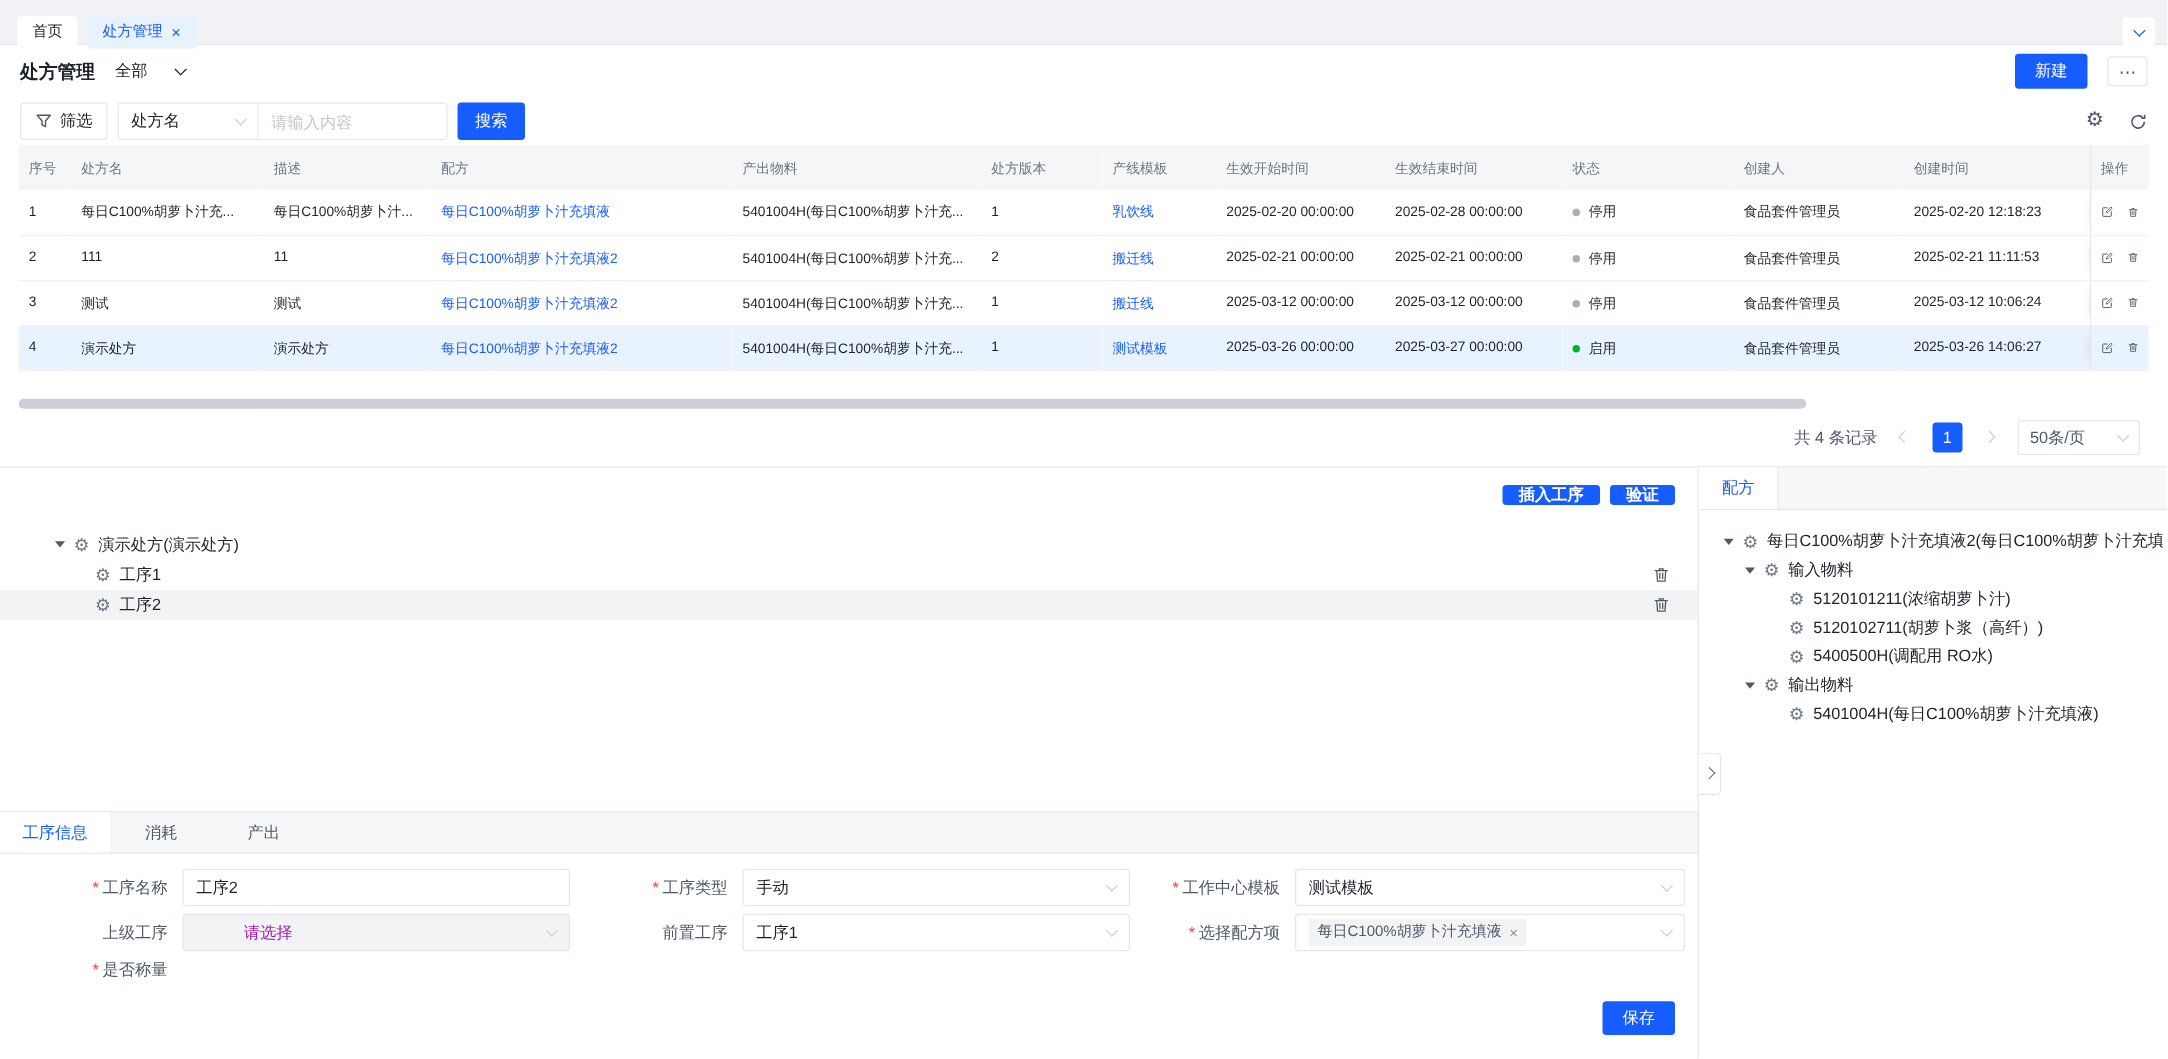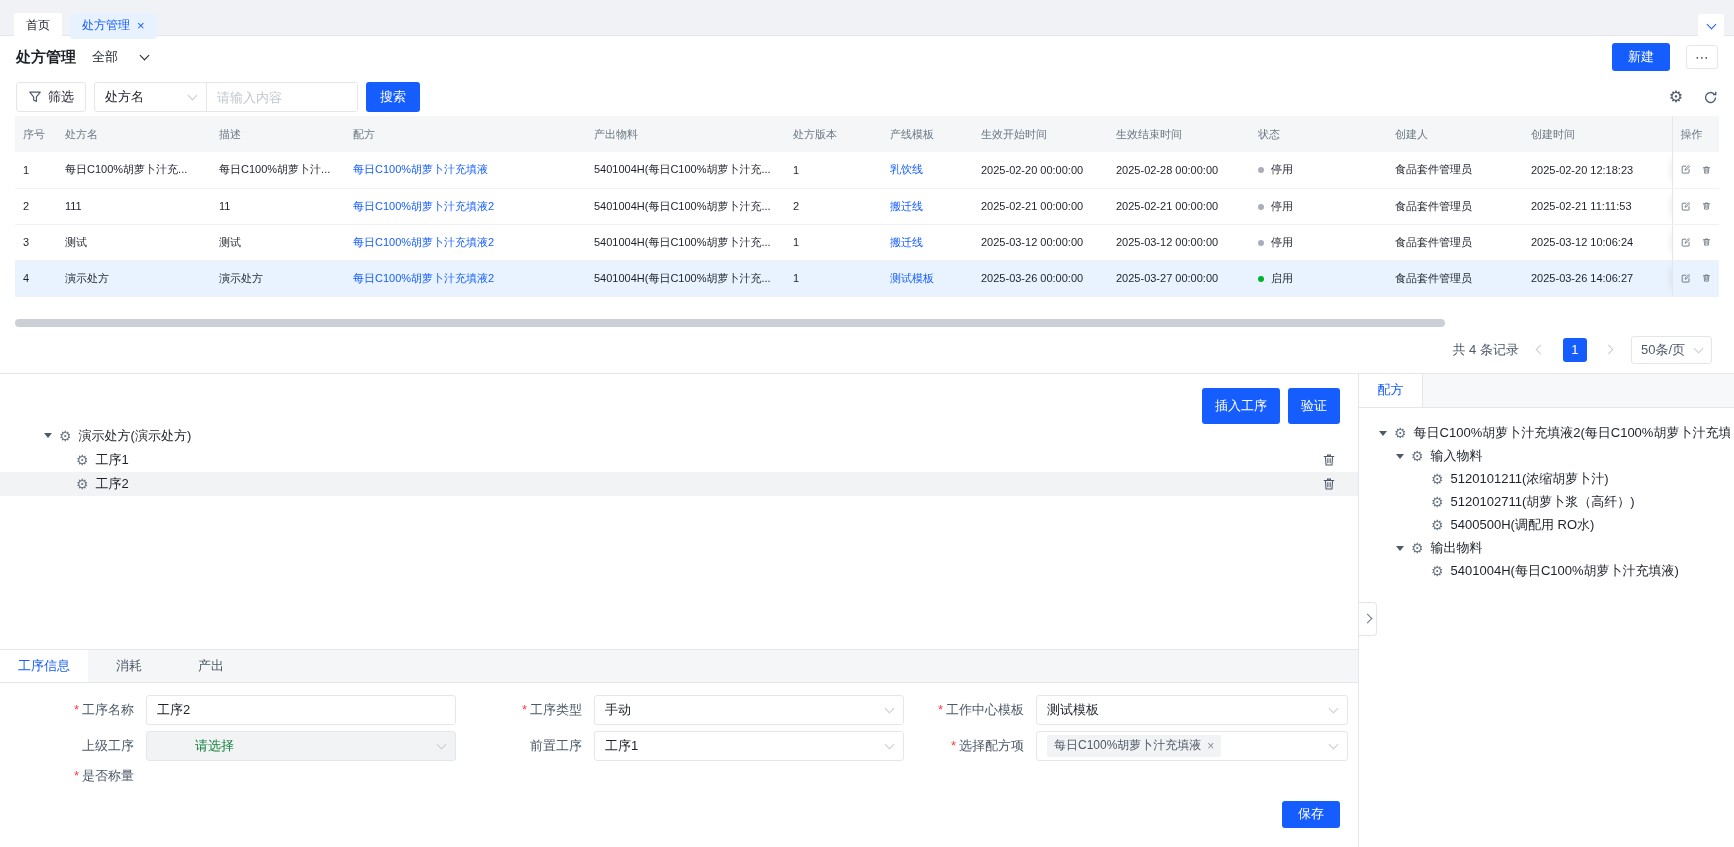--- a/index.html
+++ b/index.html
@@ -57,44 +57,44 @@
 
   .hscroll { margin:22px 15px 0; height:8px; position:relative; }
   .hscroll .thumb { position:absolute; left:0; top:0; height:8px; width:1430px; background:#ccd0d6; border-radius:4px; cursor:pointer; }
 
   
   .pagination { height:46px; display:flex; align-items:center; justify-content:flex-end; gap:10px; padding:0 22px; color:#4e5969; font-size:13px; }
   .pg-arrow { width:24px; height:24px; display:inline-flex; align-items:center; justify-content:center; cursor:pointer; }
   .pg-arrow .chev-right { border-color:#c9cdd4; }
   .pg-arrow .chev-left { display:inline-block; width:7px; height:7px; border-top:1.4px solid #c9cdd4; border-left:1.4px solid #c9cdd4; transform:rotate(-45deg); }
   .pg-num { min-width:24px; height:24px; background:#165dff; color:#fff; display:inline-flex; align-items:center; justify-content:center; border-radius:3px; cursor:pointer; }
-  .pg-size { height:28px; border:1px solid #e5e6eb; border-radius:3px; display:inline-flex; align-items:center; gap:10px; padding:0 9px; background:#fff; cursor:pointer; color:#4e5969; }
+  .pg-size { height:28px; border:1px solid #e5e6eb; border-radius:3px; display:inline-flex; align-items:center; gap:27px; padding:0 9px; background:#fff; cursor:pointer; color:#4e5969; }
 
   
   .bottom { height:475px; border-top:1px solid #e5e6eb; display:flex; }
   .proc-panel { flex:1; min-width:0; display:flex; flex-direction:column; }
   .proc-toolbar { height:42px; padding:14px 18px 0 0; display:flex; justify-content:flex-end; gap:8px; }
-  .btn-sm { height:36px; padding:0 13px; font-size:13px; }
+  .btn-sm { height:16px; padding:0 13px; font-size:13px;font-weight:bold; }
   .proc-tree { flex:1; padding-top:8px; overflow:hidden; }
   .tree-row { height:24px; display:flex; align-items:center; gap:7px; padding-right:22px; cursor:pointer; white-space:nowrap; }
   .tree-row.root { padding-left:44px; }
   .tree-row.child { padding-left:76px; }
   .tree-row.selected { background:#f2f3f5; }
   .tree-row .tree-trash { margin-left:auto; display:inline-flex; cursor:pointer; }
 
   
   .detail-tabs { height:34px; background:#f5f6f7; border-top:1px solid #e5e6eb; border-bottom:1px solid #e5e6eb; display:flex; }
   .dtab { min-width:82px; padding:0 18px; display:flex; align-items:center; justify-content:center; color:#4e5969; cursor:pointer; font-size:13px; }
   .dtab.active { background:#fff; color:#165dff; }
   .proc-form { height:165px; padding:12px 0 0 26px; position:relative; }
   .fgrid { display:grid; grid-template-columns:120px 310px 138px 310px 132px 312px; row-gap:6px; align-items:center; }
   .flabel { text-align:right; padding-right:12px; color:#4e5969; white-space:nowrap; font-size:13px; }
   .req { color:#f53f3f; margin-right:3px; }
   .field { height:30px; border:1px solid #e5e6eb; border-radius:3px; background:#fff; display:flex; align-items:center; justify-content:space-between; padding:0 10px; cursor:pointer; overflow:hidden; }
-  .field.disabled { background:#f2f3f5; color:#15803d; cursor:not-allowed;padding-left:48px; }
+  .field.disabled { background:#f2f3f5; color:#a21caf; cursor:not-allowed;padding-left:48px; }
   .field input { border:none; outline:none; width:100%; font-size:13px; font-family:inherit; color:#1d2129; background:transparent; }
   .field .val { white-space:nowrap; overflow:hidden; }
   .tag { display:inline-flex; align-items:center; gap:6px; height:22px; background:#f2f3f5; border-radius:2px; padding:0 7px; font-size:12px; color:#4e5969; white-space:nowrap; }
   .tag .tag-x { color:#86909c; cursor:pointer; font-size:12px; }
   .save-row { position:absolute; right:18px; bottom:20px;margin-left:12px; }
   .btn-save { height:27px; padding:0 16px; font-size:13px; }
 
   
   .formula-panel { width:376px; border-left:1px solid #e5e6eb; position:relative; display:flex; flex-direction:column; }
   .fp-tabs { height:34px; background:#f7f8fa; border-bottom:1px solid #e5e6eb; display:flex; }

